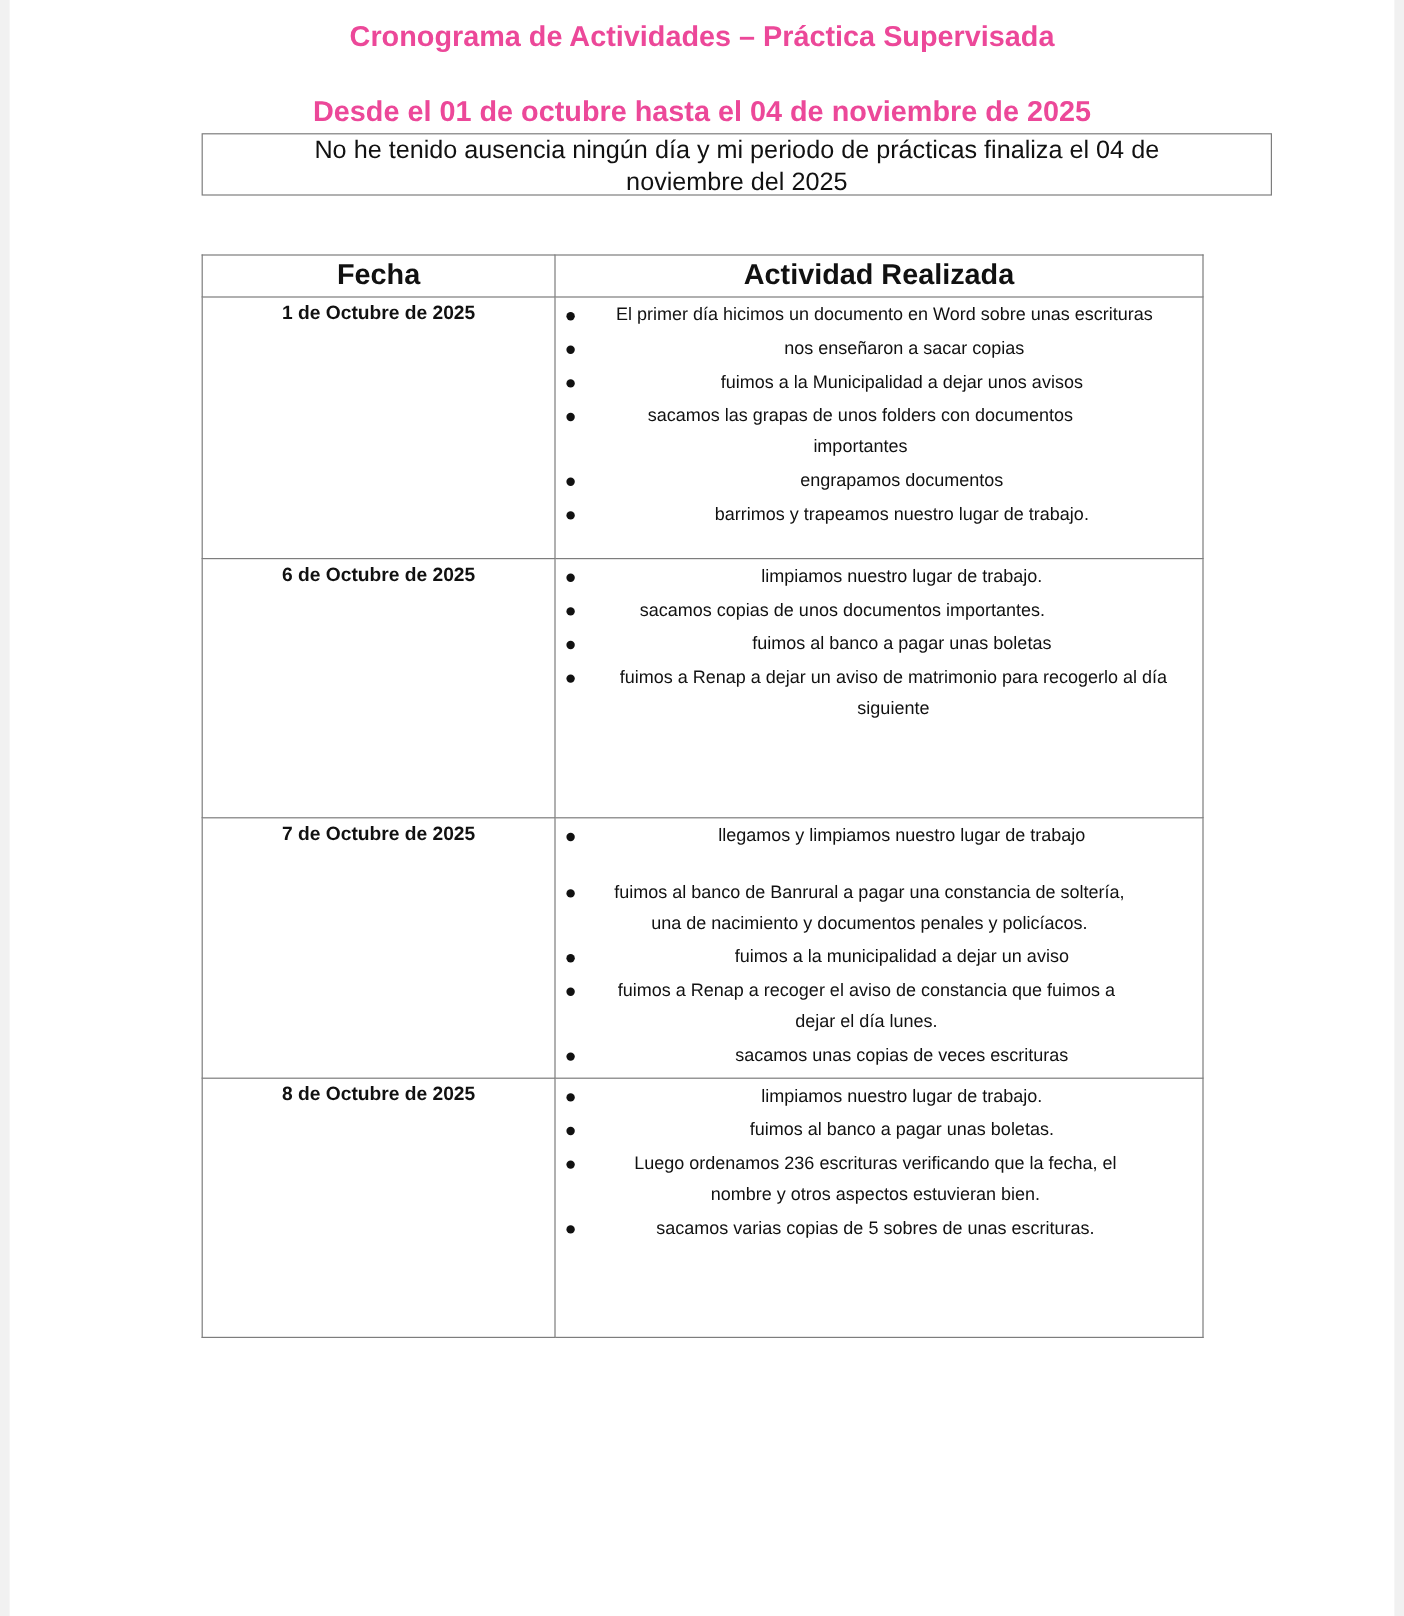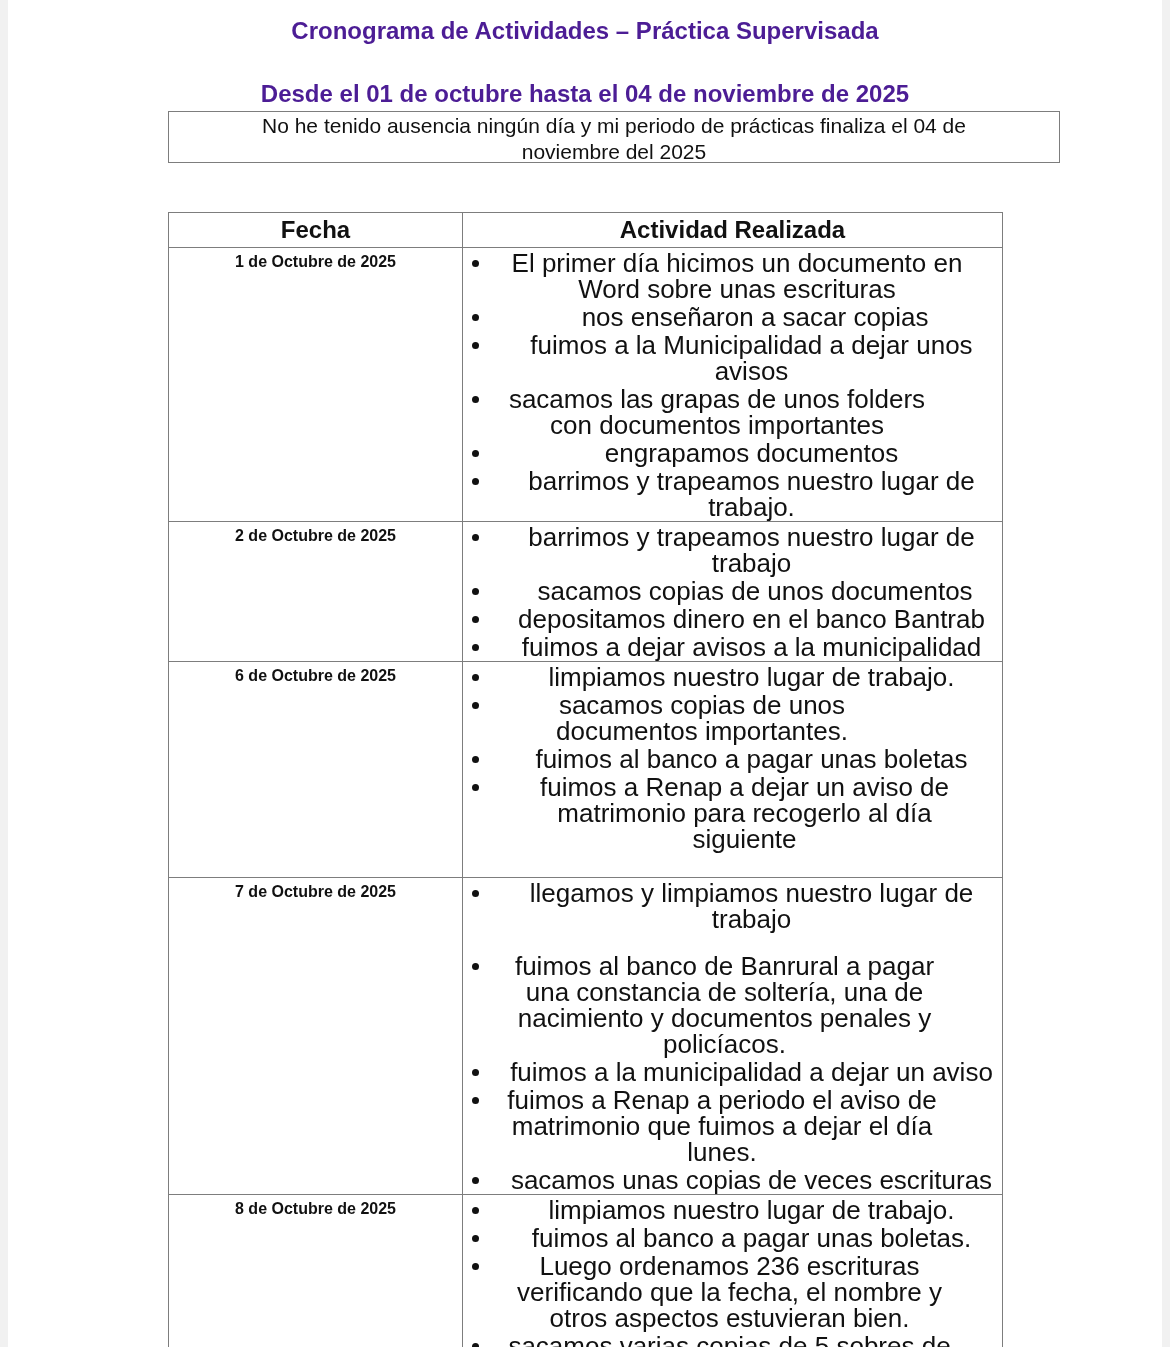--- a/index.html
+++ b/index.html
@@ -4,41 +4,41 @@
 <style>
   html, body { margin: 0; padding: 0; }
   body {
     width: 1170px; height: 1347px; background: #ffffff; position: relative; overflow: hidden;
     font-family: "Liberation Sans", sans-serif; color: #111;
   }
   .edge-left { position: absolute; left: 0; top: 0; width: 8px; height: 1347px; background: #f1f1f1; }
   .edge-right { position: absolute; right: 0; top: 0; width: 8px; height: 1347px; background: #f1f1f1; }
   .title {
     position: absolute; left: 0; width: 1170px; text-align: center;
-    font-weight: bold; font-size: 24px; color: #4c1d95;
+    font-weight: bold; font-size: 24px; color: #ec4899;
   }
   .t1 { top: 17px; }
   .t2 { top: 80px; }
   .note {
     position: absolute; left: 168px; top: 111px; width: 892px; height: 52px;
     border: 1.5px solid #7d7d7d; box-sizing: border-box;
     text-align: center; font-size: 21px; line-height: 26px; padding-top: 1px;
   }
   table.sched {
     position: absolute; left: 168px; top: 212px; width: 834px;
     border-collapse: collapse; table-layout: fixed;
   }
   table.sched td, table.sched th {
     border: 1.5px solid #7d7d7d; vertical-align: top; padding: 1px; text-align: center;
   }
   th { font-size: 24px; font-weight: bold; height: 31px; line-height: 32px; text-align: center; }
   col.c1 { width: 294px; }
   col.c2 { width: 540px; }
   td.date { text-align: center; font-weight: bold; font-size: 16px; padding-top: 2px; line-height: 26px; }
-  td.acts { font-size: 26px; }
+  td.acts { font-size: 15px; }
   ul { margin: 0; padding: 0 0 0 38px; list-style: none; }
   li { position: relative; line-height: 26px; margin: 0; padding: 1px 0 0 0; }
   li + li { margin-top: 1px; }
   li::before {
     content: ""; position: absolute; left: -30px; top: 11px; width: 7px; height: 7px;
     border-radius: 50%; background: #111;
   }
 </style>
 </head>
 <body>
@@ -71,50 +71,39 @@
         <ul>
           <li style="width:470px;">El primer día hicimos un documento en Word sobre unas escrituras</li>
           <li style="white-space:pre;"> nos enseñaron a sacar copias</li>
           <li>fuimos a la Municipalidad a dejar unos avisos</li>
           <li style="width:430px;">sacamos las grapas de unos folders con documentos importantes</li>
           <li>engrapamos documentos</li>
           <li>barrimos y trapeamos nuestro lugar de trabajo.</li>
         </ul>
       </td>
     </tr>
-    <tr style="height:111px;">
-      <td class="date">2 de Octubre de 2025</td>
-      <td class="acts">
-        <ul>
-          <li>barrimos y trapeamos nuestro lugar de trabajo</li>
-          <li style="white-space:pre;"> sacamos copias de unos documentos</li>
-          <li>depositamos dinero en el banco Bantrab</li>
-          <li>fuimos a dejar avisos a la municipalidad</li>
-        </ul>
-      </td>
-    </tr>
     <tr style="height:216px;">
       <td class="date">6 de Octubre de 2025</td>
       <td class="acts">
         <ul>
           <li>limpiamos nuestro lugar de trabajo.</li>
           <li style="width:400px;">sacamos copias de unos documentos importantes.</li>
           <li>fuimos al banco a pagar unas boletas</li>
           <li style="width:485px;">fuimos a Renap a dejar un aviso de matrimonio para recogerlo al día siguiente</li>
         </ul>
       </td>
     </tr>
     <tr style="height:217px;">
       <td class="date">7 de Octubre de 2025</td>
       <td class="acts">
         <ul>
           <li>llegamos y limpiamos nuestro lugar de trabajo</li>
           <li style="width:445px;margin-top:20px;">fuimos al banco de Banrural a pagar una constancia de soltería, una de nacimiento y documentos penales y policíacos.</li>
           <li>fuimos a la municipalidad a dejar un aviso</li>
-          <li style="width:440px;">fuimos a Renap a periodo el aviso de matrimonio que fuimos a dejar el día lunes.</li>
+          <li style="width:440px;">fuimos a Renap a recoger el aviso de constancia que fuimos a dejar el día lunes.</li>
           <li>sacamos unas copias de veces escrituras</li>
         </ul>
       </td>
     </tr>
     <tr style="height:216px;">
       <td class="date">8 de Octubre de 2025</td>
       <td class="acts">
         <ul>
           <li>limpiamos nuestro lugar de trabajo.</li>
           <li>fuimos al banco a pagar unas boletas.</li>

